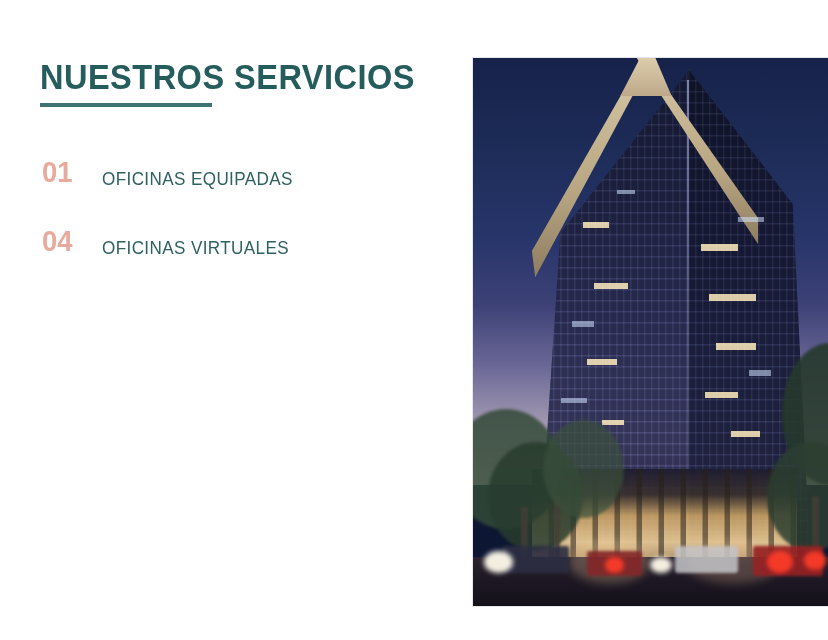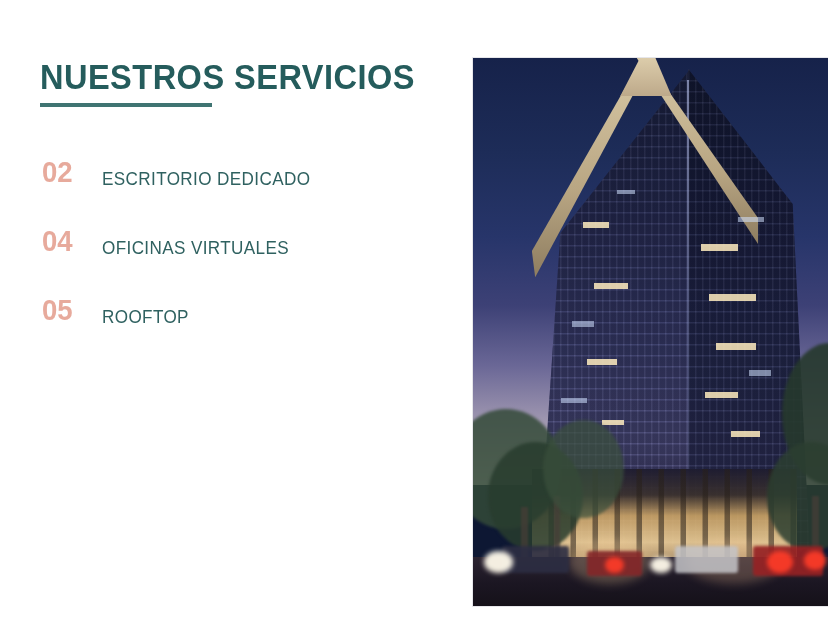--- a/index.html
+++ b/index.html
@@ -311,36 +311,32 @@
 
   <div class="left-col">
 
     <div class="title-block">
       <div class="slide-title">NUESTROS SERVICIOS</div>
       <div class="title-rule"></div>
     </div>
 
     <div class="service-list">
 
-
       <div class="service-item">
-        <span class="service-num">02</span>
-        <span class="service-label">ESCRITORIO DEDICADO</span>
+        <span class="service-num">01</span>
+        <span class="service-label">OFICINAS EQUIPADAS</span>
       </div>
+
 
 
       <div class="service-item">
         <span class="service-num">04</span>
         <span class="service-label">OFICINAS VIRTUALES</span>
       </div>
 
-      <div class="service-item">
-        <span class="service-num">05</span>
-        <span class="service-label">ROOFTOP</span>
-      </div>
 
 
     </div>
   </div>
 
   <div class="photo-frame">
     <div class="photo">
 
       <div class="sky"></div>
 

